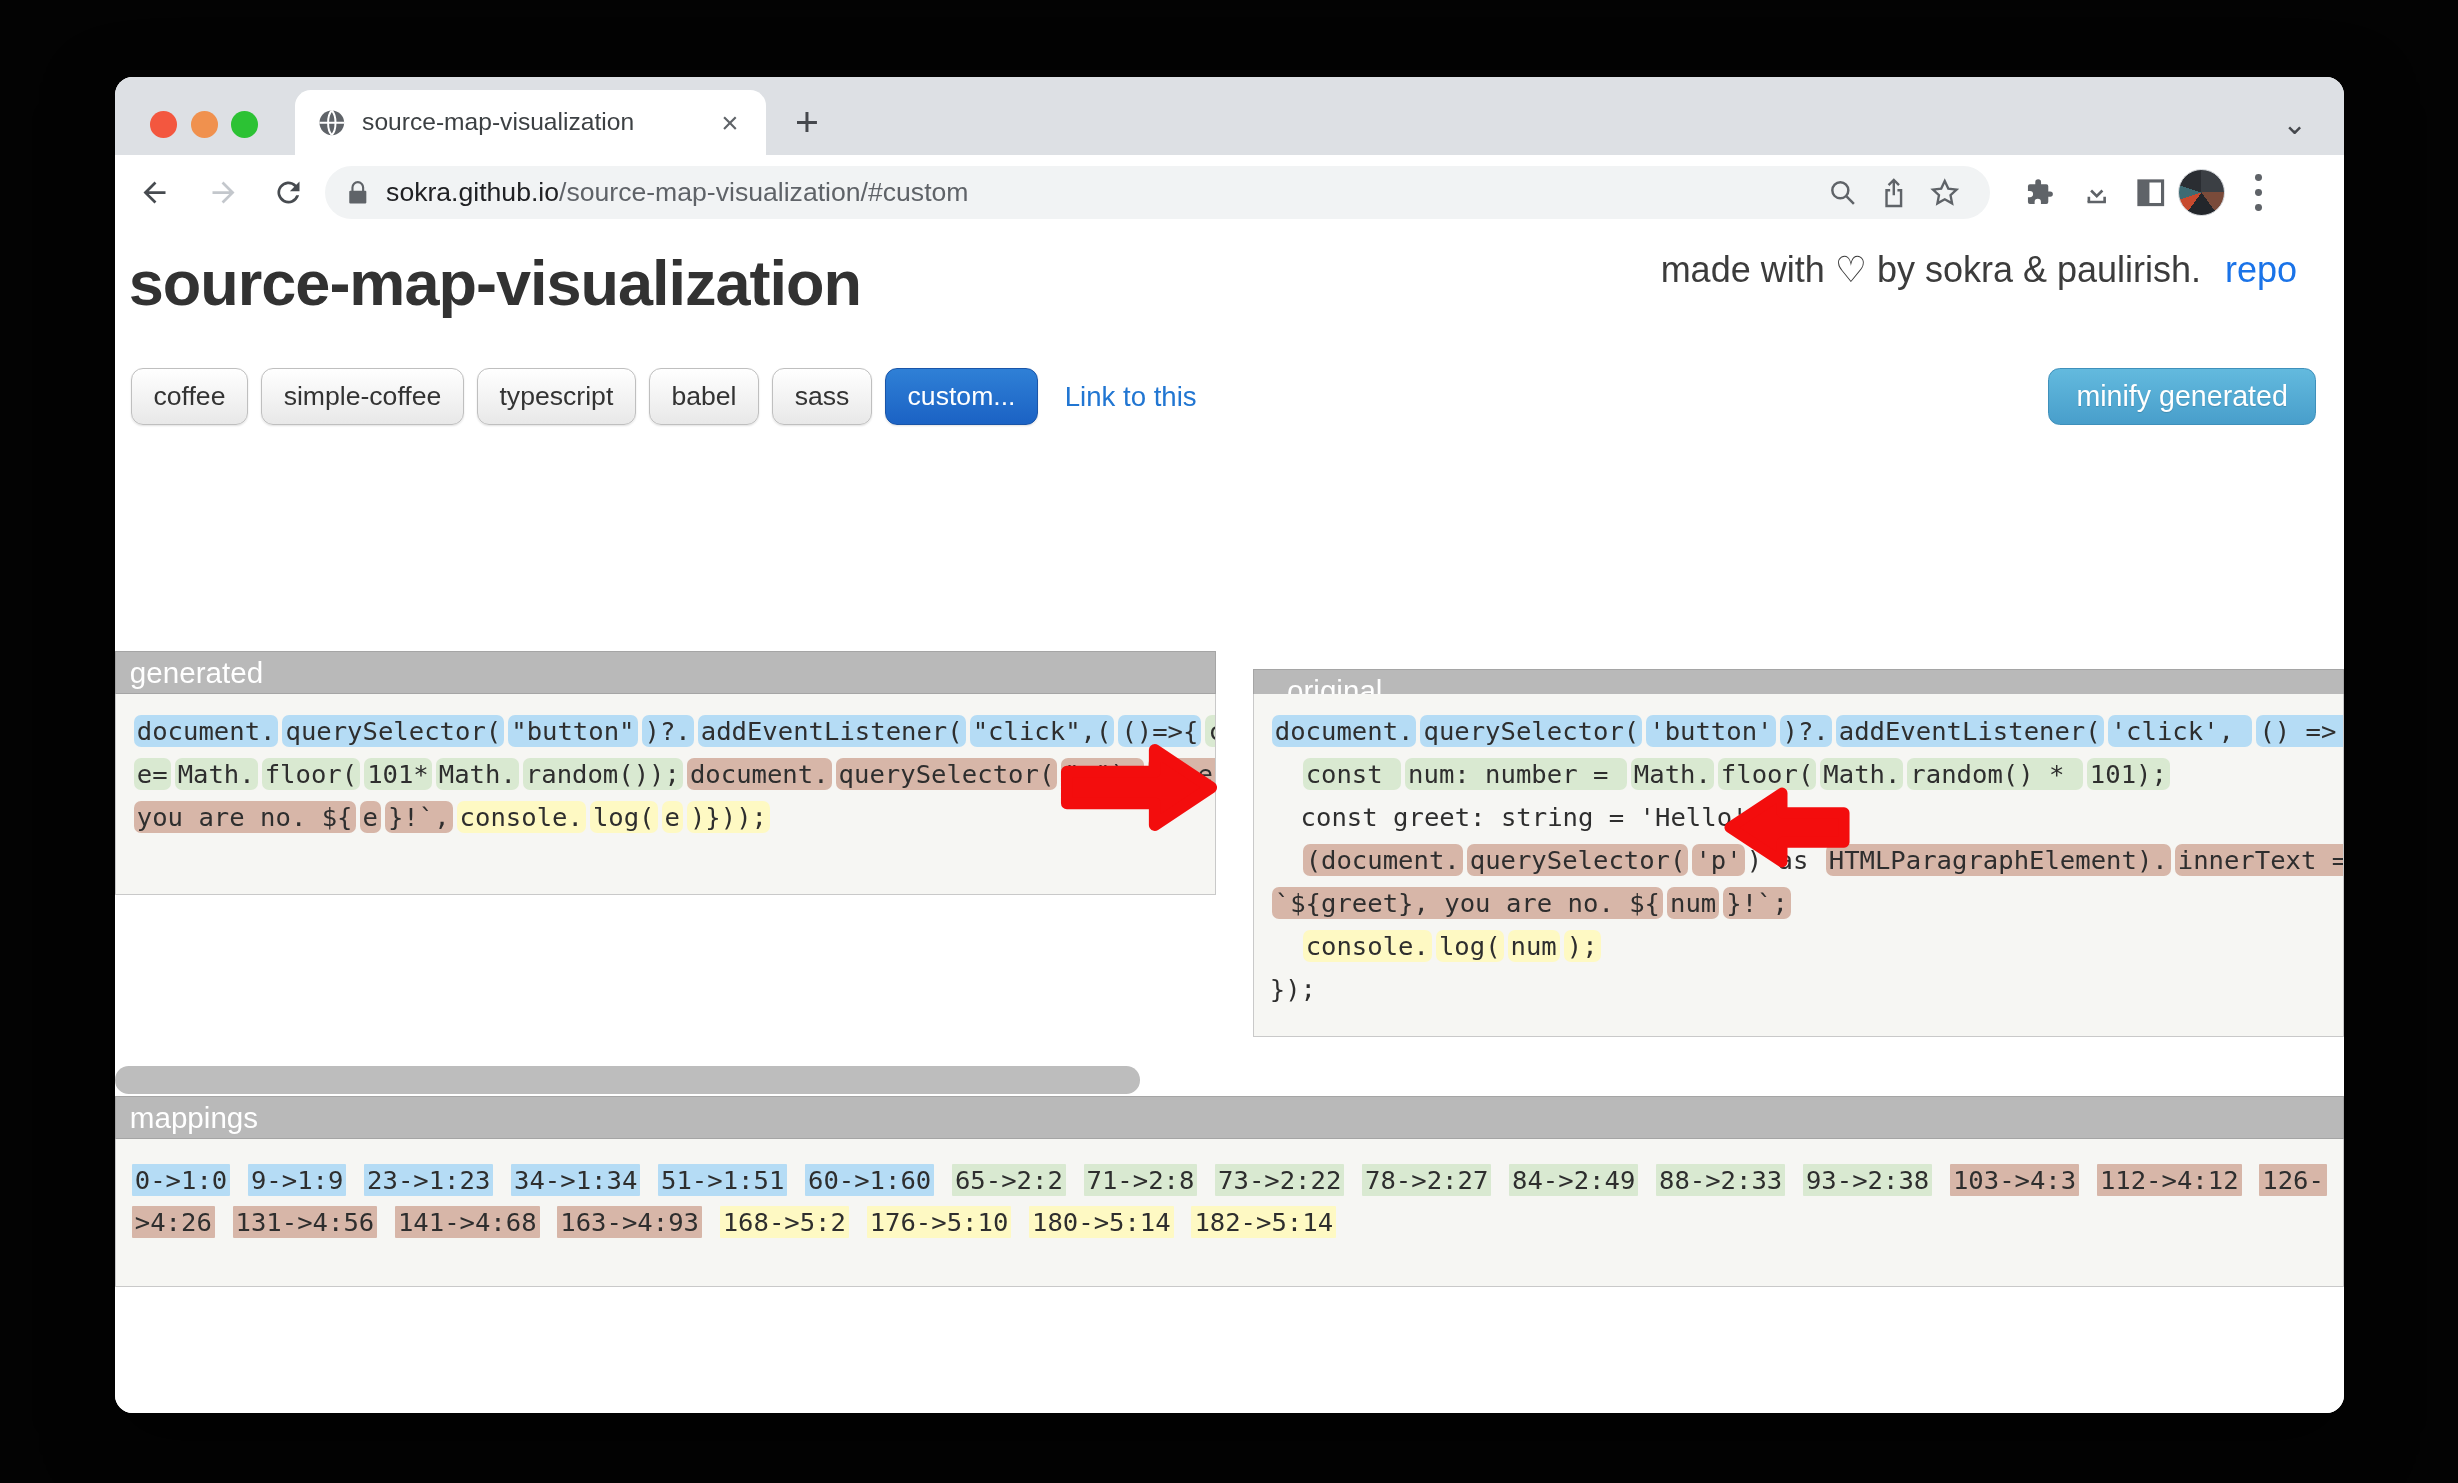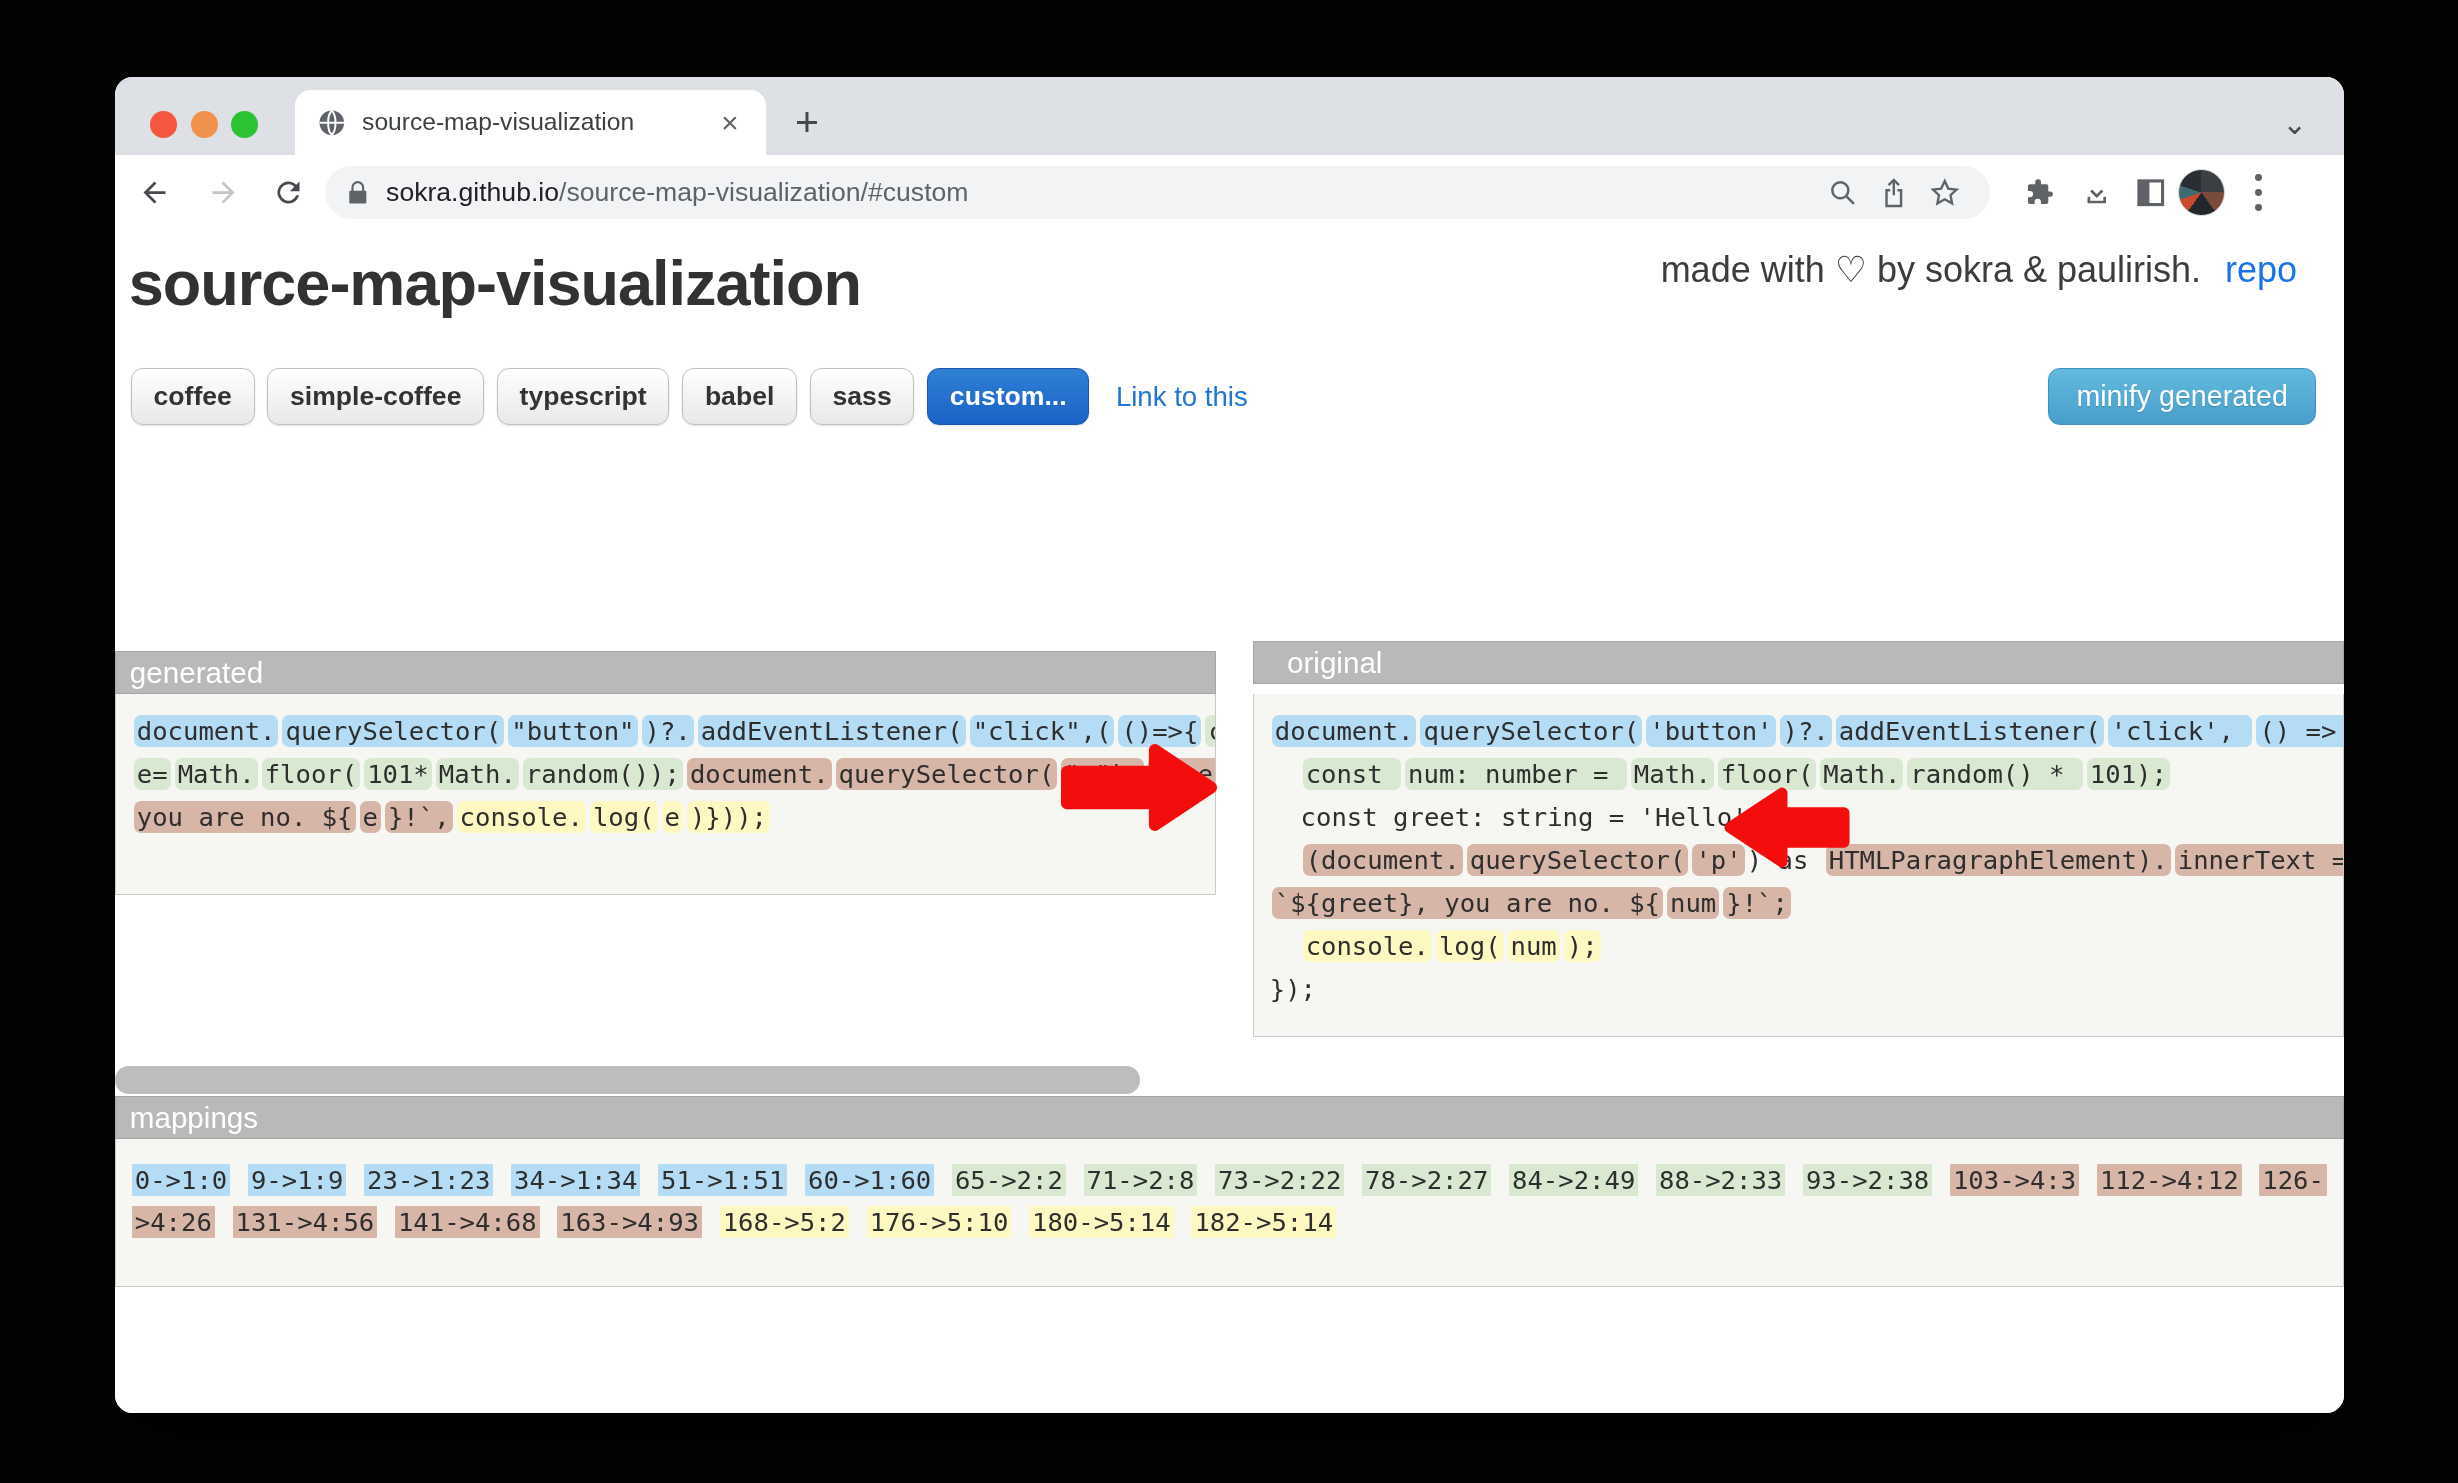--- a/index.html
+++ b/index.html
@@ -64,21 +64,21 @@
   h1.apptitle {
     position:absolute; left:13.8px; top:17.7px; margin:0;
     font-size:63px; font-weight:700; letter-spacing:-1px; color:#323232;
   }
   .btnrow { position:absolute; left:15.8px; top:138px; right:27.6px; height:59px;
     display:flex; align-items:center; }
   .exbtn {
     height:57px; padding:0 21.7px; margin-right:12.8px; font-size:26.6px; color:#333;
     background:linear-gradient(#ffffff,#e8e8e8); border:1px solid #bfbfbf;
     border-radius:12px; box-shadow:0 1px 2px rgba(0,0,0,.12);
-    display:flex; align-items:center; font-family:"Liberation Sans",sans-serif;font-weight:bold;
+    display:flex; align-items:center; font-family:"Liberation Sans",sans-serif;
   }
   .exbtn.active {
     background:linear-gradient(#2f80d6,#1b62c4); border-color:#1a55a8; color:#fff;
   }
   .linkto { font-size:27.6px; color:#2176d2; margin-left:13.8px; text-decoration:none; }
   .minify {
     margin-left:auto; height:57px; padding:0 27.6px; font-size:28.6px; color:#ffffff;
     background:linear-gradient(#63bade,#489ecb); border:1px solid #3f90bb;
     border-radius:11.8px; display:flex; align-items:center;
     font-family:"Liberation Sans",sans-serif; text-shadow:0 1px 1px rgba(0,0,0,.15);
@@ -88,21 +88,21 @@
     position:absolute; height:43px; background:#b9b9b9; border:1px solid #a5a5a5;
     box-sizing:border-box; color:#ffffff; font-size:29.6px; line-height:41px;
     padding-left:13.8px;
   }
   .panel-body {
     position:absolute; background:#f6f6f3; border:1px solid #c9c9c9; border-top:none;
     box-sizing:border-box; overflow:hidden;
   }
   #gen-header { left:0; top:422px; width:1101px; }
   #gen-body   { left:0; top:465px; width:1101px; height:201px; }
-  #orig-header{ left:1138px; top:412px; right:0;padding-left:33px; }
+  #orig-header{ left:1138px; top:440px; right:0;padding-left:33px; }
   #orig-body  { left:1138px; top:465px; right:0; height:343px; }
   .codewrap { position:absolute; left:15.8px; top:15.8px; right:2px; }
   .code-line {
     white-space:pre; font-family:"DejaVu Sans Mono", monospace;
     font-size:25.6px; line-height:43px; color:#2e2e2e;
   }
   .hl { padding:1px 3px; margin:0 2px; border-radius:7px; }
   .hl-b { background:#b5dcf5; }
   .hl-g { background:#d9e9d1; }
   .hl-t { background:#d7b6a8; }

